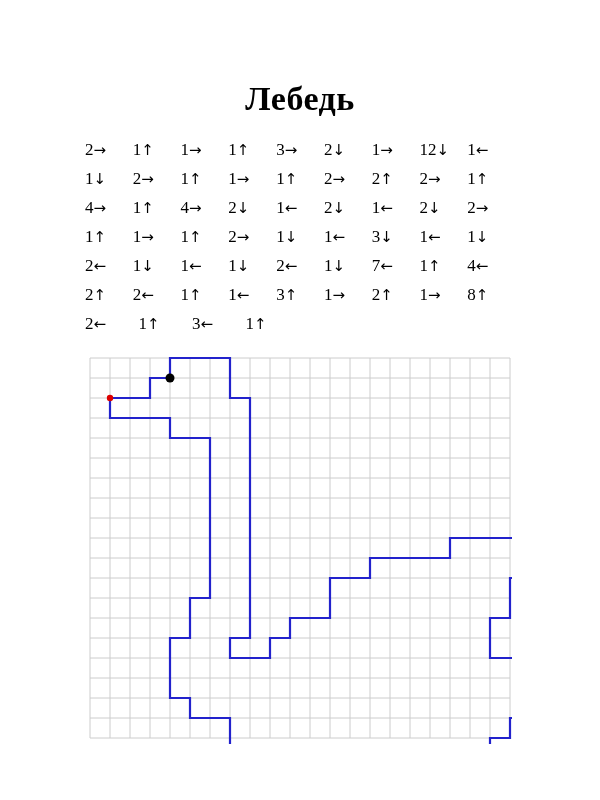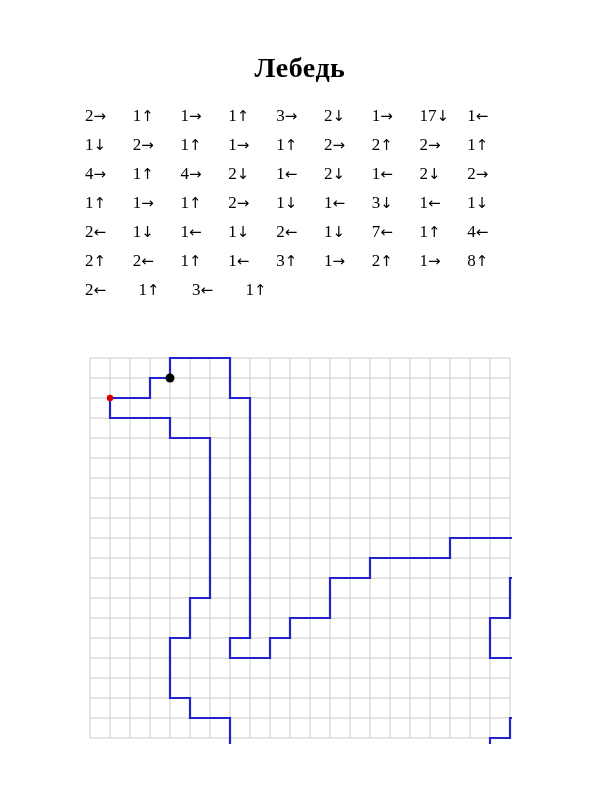--- a/index.html
+++ b/index.html
@@ -18,24 +18,24 @@
   .page {
     width: 600px;
     height: 800px;
     position: relative;
     box-sizing: border-box;
   }
   .title {
     text-align: center;
     font-family: "Liberation Serif", serif;
     font-weight: bold;
-    font-size: 28px;
+    font-size: 34px;
     letter-spacing: 0.5px;
     margin: 0;
-    padding-top: 52px;
+    padding-top: 80px;
     color: #000000;
   }
   .instructions {
     margin: 22px auto 0 auto;
     width: 430px;
   }
   .instr-row {
     display: flex;
     justify-content: flex-start;
     margin-bottom: 9px;
@@ -77,21 +77,21 @@
 
   <div class="instructions">
       <div class="instr-row">
         <div class="cell"><span class="num">2</span><span class="arr">→</span></div>
         <div class="cell"><span class="num">1</span><span class="arr">↑</span></div>
         <div class="cell"><span class="num">1</span><span class="arr">→</span></div>
         <div class="cell"><span class="num">1</span><span class="arr">↑</span></div>
         <div class="cell"><span class="num">3</span><span class="arr">→</span></div>
         <div class="cell"><span class="num">2</span><span class="arr">↓</span></div>
         <div class="cell"><span class="num">1</span><span class="arr">→</span></div>
-        <div class="cell"><span class="num">17</span><span class="arr">↓</span></div>
+        <div class="cell"><span class="num">12</span><span class="arr">↓</span></div>
         <div class="cell"><span class="num">1</span><span class="arr">←</span></div>
       </div>
       <div class="instr-row">
         <div class="cell"><span class="num">1</span><span class="arr">↓</span></div>
         <div class="cell"><span class="num">2</span><span class="arr">→</span></div>
         <div class="cell"><span class="num">1</span><span class="arr">↑</span></div>
         <div class="cell"><span class="num">1</span><span class="arr">→</span></div>
         <div class="cell"><span class="num">1</span><span class="arr">↑</span></div>
         <div class="cell"><span class="num">2</span><span class="arr">→</span></div>
         <div class="cell"><span class="num">2</span><span class="arr">↑</span></div>

